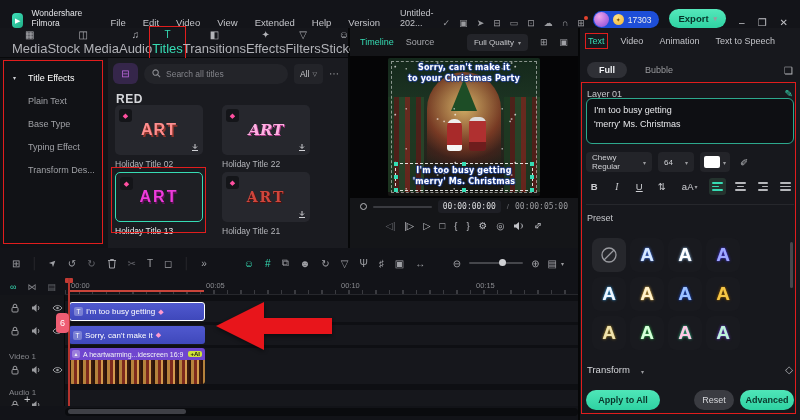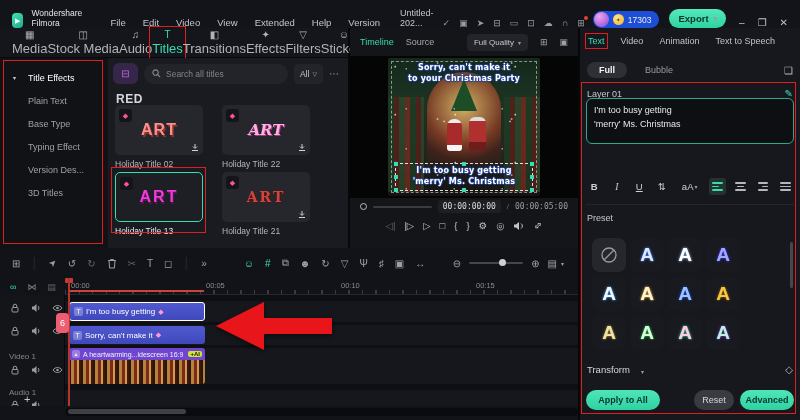--- a/index.html
+++ b/index.html
@@ -260,24 +260,21 @@
   <div class="sbi">
       <span>Plain Text</span>
     </div>
   <div class="sbi">
       <span>Base Type</span>
     </div>
   <div class="sbi">
       <span>Typing Effect</span>
     </div>
   <div class="sbi">
-      <span>Version Des...</span>
-    </div>
-  <div class="sbi">
-      <span>3D Titles</span>
+      <span>Transform Des...</span>
     </div>
 </div>
 
 <div class="lib">
   <div class="lib-h">
     <div class="fbtn">
         <span>⊟</span>
       </div>
     <div class="srch">
       <svg class="ic-svg" width="9" height="9" viewBox="0 0 10 10">
@@ -410,20 +407,35 @@
     <span class="bpill">Full</span>
     <span class="bub">Bubble</span>
     <span class="bkm">❏</span>
   </div>
   <div class="lyr">
     <span class="lyr-t">Layer 01</span>
     <span class="pen">✎</span>
   </div>
   <textarea class="txtarea" style="">I'm too busy getting
 'merry' Ms. Christmas</textarea>
+  <div class="frow">
+    <div class="fsel" style="width:66px">
+      <span>Chewy Regular</span>
+      <span class="cd">▾</span>
+    </div>
+    <div class="fsel" style="width:36px">
+      <span>64</span>
+      <span class="cd">▾</span>
+    </div>
+    <div class="swatch">
+      <span class="sw"></span>
+      <span class="cd">▾</span>
+    </div>
+    <span class="drp">✐</span>
+  </div>
   <div class="fmt">
     <span class="fbt b">B</span>
     <span class="fbt i">I</span>
     <span class="fbt u">U</span>
     <span class="fbt">⇅</span>
     <span class="fbt case">
         <span>aA</span>
         <span class="cd">▾</span>
       </span>
     <span class="al act">

